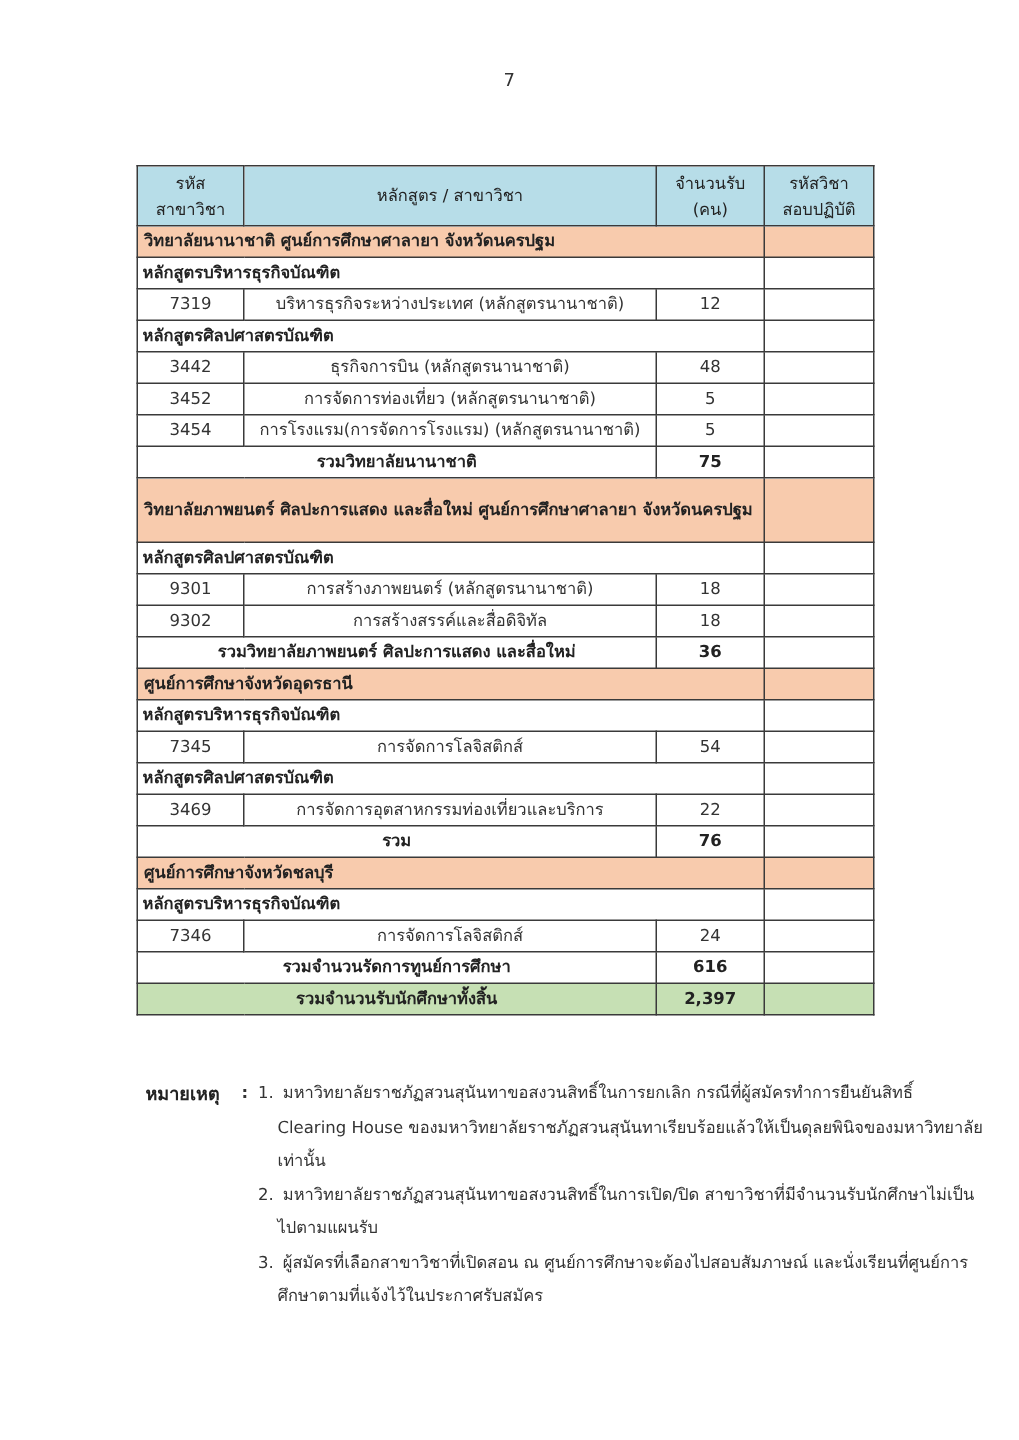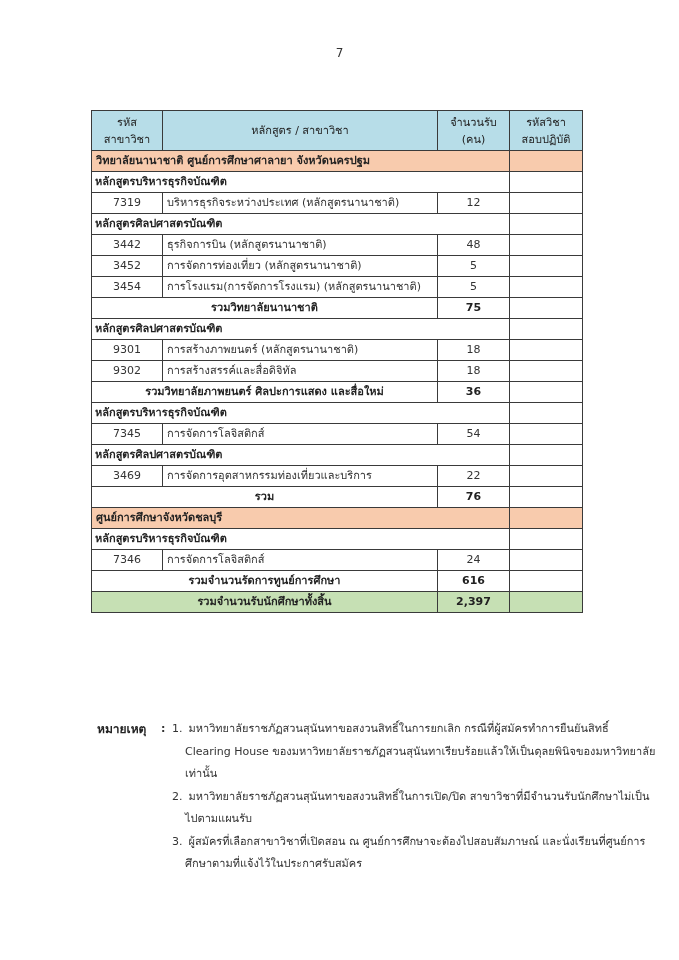--- a/index.html
+++ b/index.html
@@ -23,21 +23,21 @@
   }
   table.quota th {
     background: #b7dde8; font-weight: normal; height: 39px; text-align: center;
     white-space: normal; line-height: 17px;
   }
   .sec td.sec-title, .sec td.sec-blank { background: #f8cbad; }
   .sec td.sec-title { font-weight: bold; }
   .sec2 td.sec-title { white-space: normal; line-height: 20px; height: 42px; }
   .sub td.sub-title { font-weight: bold; text-align: left; padding-left: 3px; margin-left: 38px; }
   .item td.code { text-align: center; color: #333; }
-  .item td.name { text-align: left; color: #333; }
+  .item td.name { text-align: center; color: #333; }
   .item td.num { text-align: center; color: #333; }
   .total td.total-label { text-align: center; font-weight: bold; }
   .total td.total-num { text-align: center; font-weight: bold; }
   .grand td { background: #c6e0b4; }
   .grand td.total-label, .grand td.total-num { font-weight: bold; text-align: center; }
   .thick-top td { border-top: 2px solid #222; }
 
   .notes {
     position: absolute; top: 718px; left: 97px; width: 560px;
     font-size: 11px; line-height: 22.5px; color: #333;
@@ -115,20 +115,24 @@
       <td class="name">การโรงแรม(การจัดการโรงแรม) (หลักสูตรนานาชาติ)</td>
       <td class="num">5</td>
       <td></td>
     </tr>
     <tr class="total">
       <td class="total-label" colspan="2">รวมวิทยาลัยนานาชาติ</td>
       <td class="total-num">75</td>
       <td></td>
     </tr>
 
+    <tr class="sec sec2">
+      <td class="sec-title" colspan="3">วิทยาลัยภาพยนตร์ ศิลปะการแสดง และสื่อใหม่ ศูนย์การศึกษาศาลายา จังหวัดนครปฐม</td>
+      <td class="sec-blank"></td>
+    </tr>
     <tr class="sub thick-top">
       <td class="sub-title" colspan="3">หลักสูตรศิลปศาสตรบัณฑิต</td>
       <td></td>
     </tr>
     <tr class="item">
       <td class="code">9301</td>
       <td class="name">การสร้างภาพยนตร์ (หลักสูตรนานาชาติ)</td>
       <td class="num">18</td>
       <td></td>
     </tr>
@@ -137,20 +141,24 @@
       <td class="name">การสร้างสรรค์และสื่อดิจิทัล</td>
       <td class="num">18</td>
       <td></td>
     </tr>
     <tr class="total">
       <td class="total-label" colspan="2">รวมวิทยาลัยภาพยนตร์ ศิลปะการแสดง และสื่อใหม่</td>
       <td class="total-num">36</td>
       <td></td>
     </tr>
 
+    <tr class="sec">
+      <td class="sec-title" colspan="3">ศูนย์การศึกษาจังหวัดอุดรธานี</td>
+      <td class="sec-blank"></td>
+    </tr>
     <tr class="sub thick-top">
       <td class="sub-title" colspan="3">หลักสูตรบริหารธุรกิจบัณฑิต</td>
       <td></td>
     </tr>
     <tr class="item">
       <td class="code">7345</td>
       <td class="name">การจัดการโลจิสติกส์</td>
       <td class="num">54</td>
       <td></td>
     </tr>

